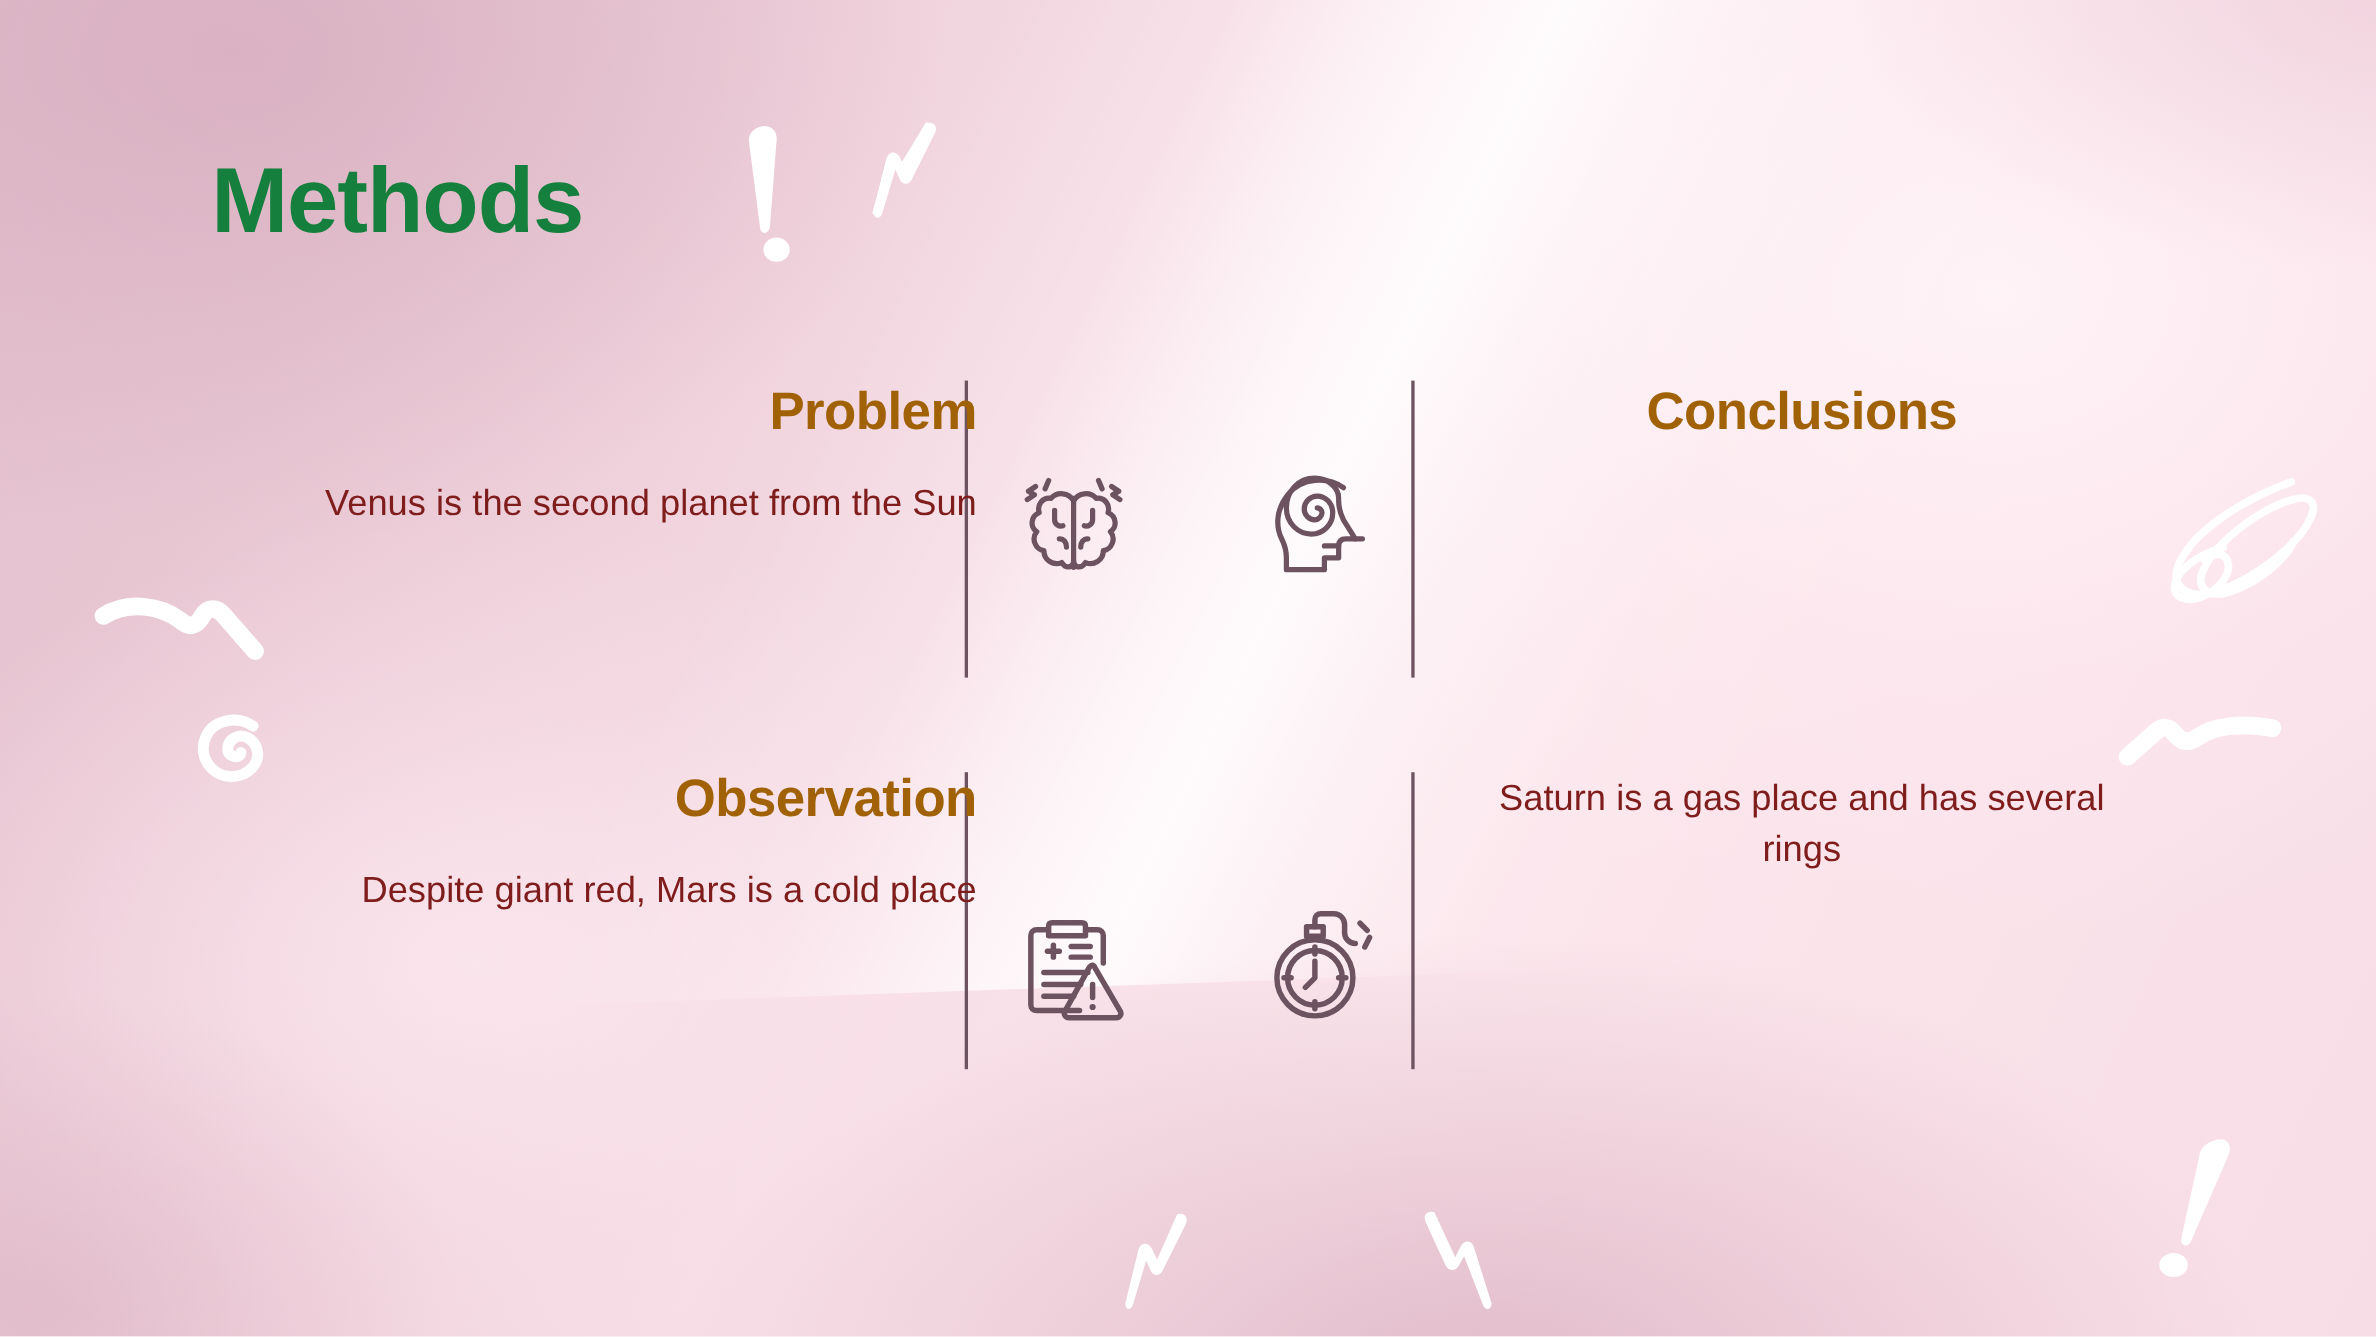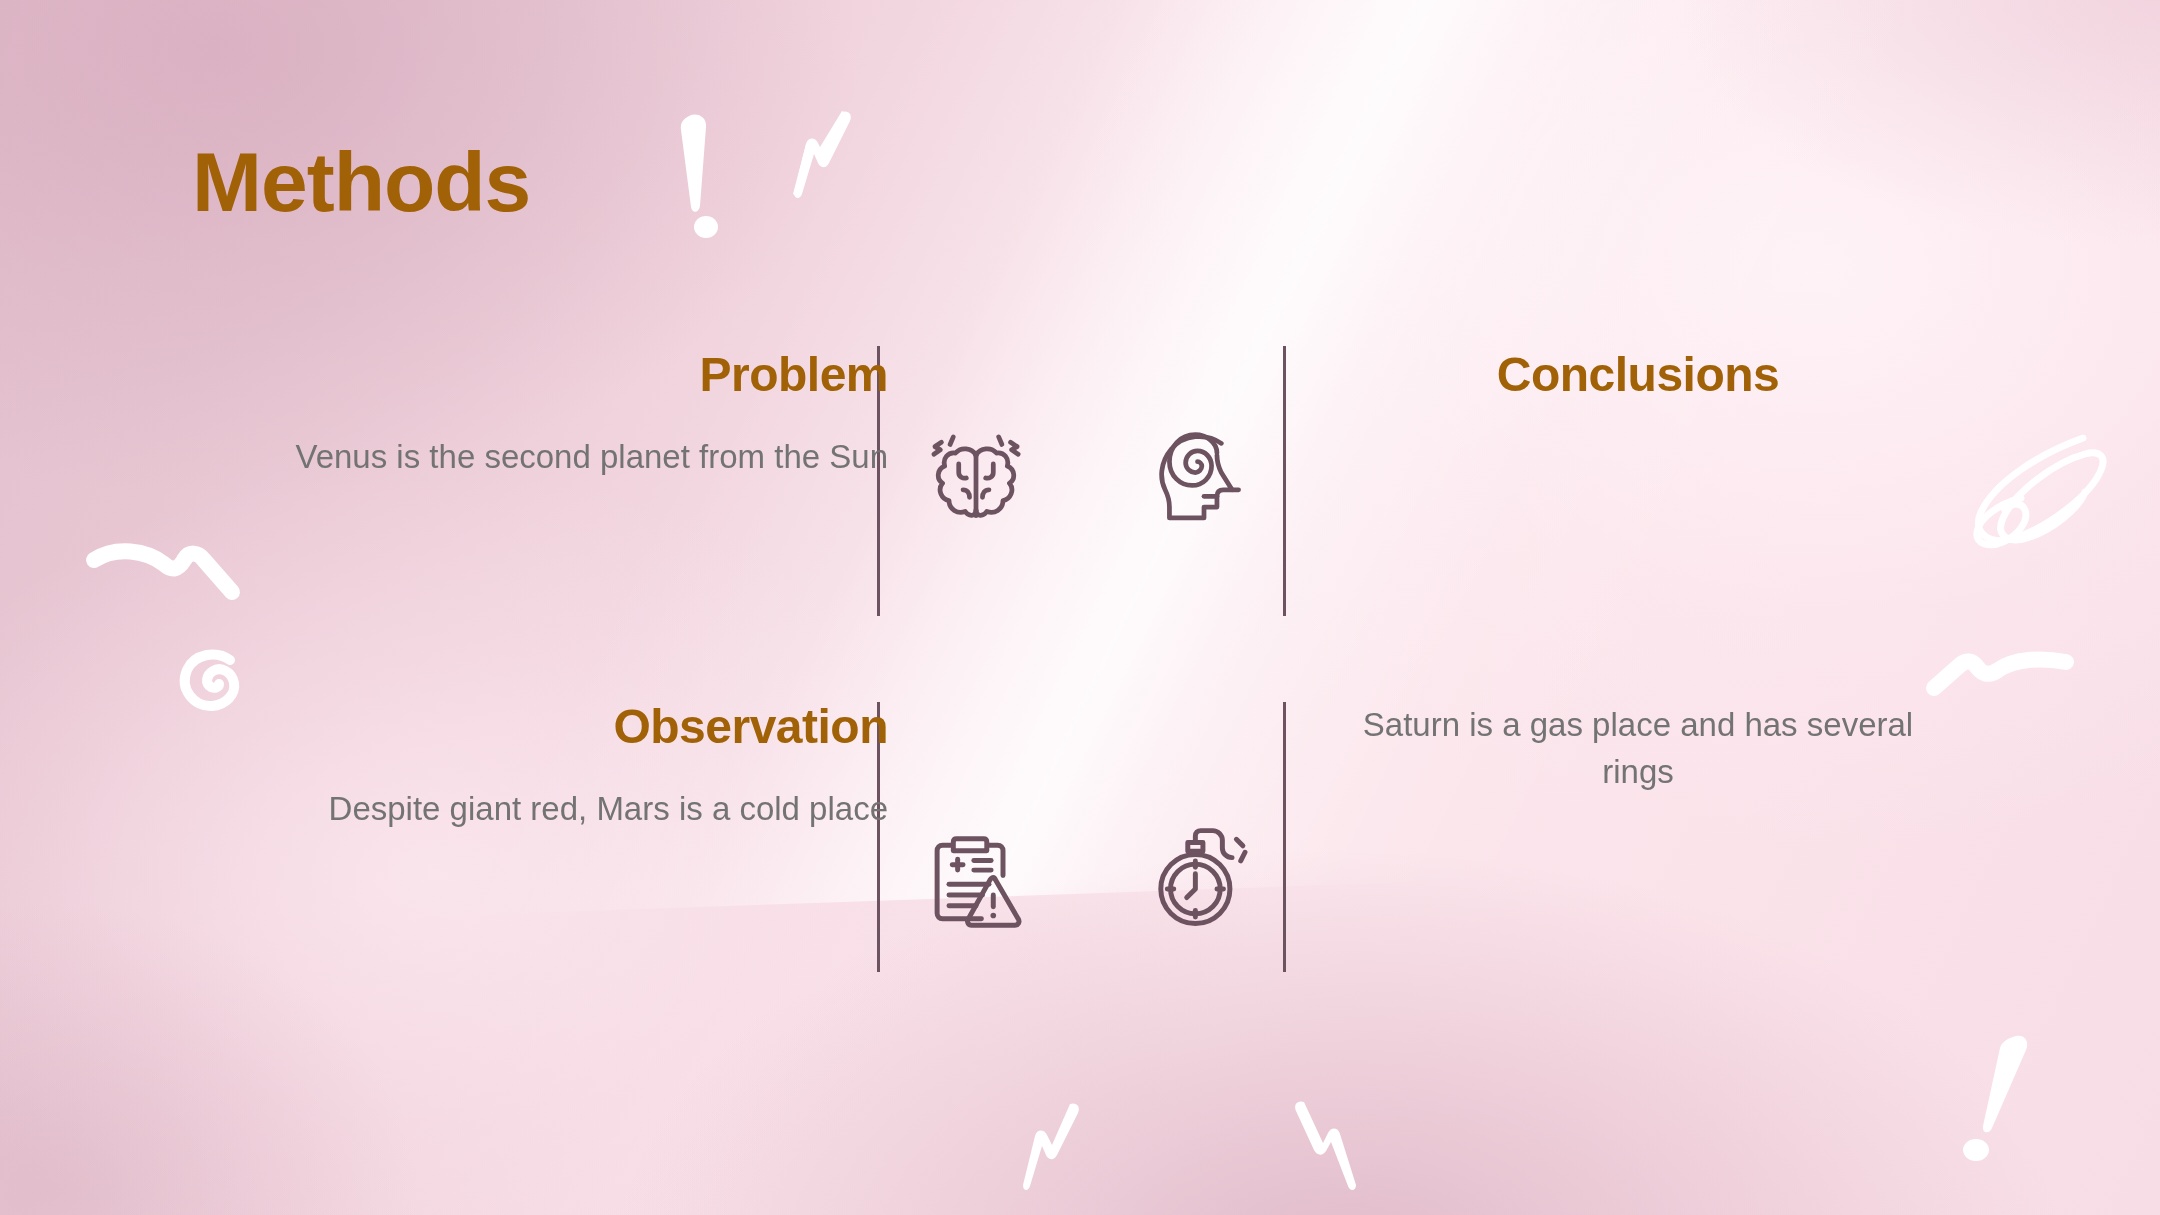--- a/index.html
+++ b/index.html
@@ -91,21 +91,21 @@
   .doodles svg { position: absolute; overflow: visible; }
 
   
   #title {
     position: absolute;
     left: 192px;
     top: 134px;
     font-size: 84px;
     font-weight: bold;
     letter-spacing: -1px;
-    color: #a16207;
+    color: #15803d;
   }
 
   
   .grid {
     position: absolute;
     left: 0;
     top: 330px;
     width: 2160px;
     height: 700px;
   }
@@ -124,21 +124,21 @@
     font-size: 48px;
     font-weight: bold;
     letter-spacing: -0.5px;
     color: #a16207;
     line-height: 1.05;
   }
   .quad p {
     margin: 0;
     font-size: 33px;
     line-height: 1.42;
-    color: #737373;
+    color: #7f1d1d;
     font-weight: normal;
   }
 
   
   .rule {
     position: absolute;
     width: 3px;
     background: #6d5260;
   }
   .rule-l-top { left: 877px;  top: 16px;  height: 270px; }

